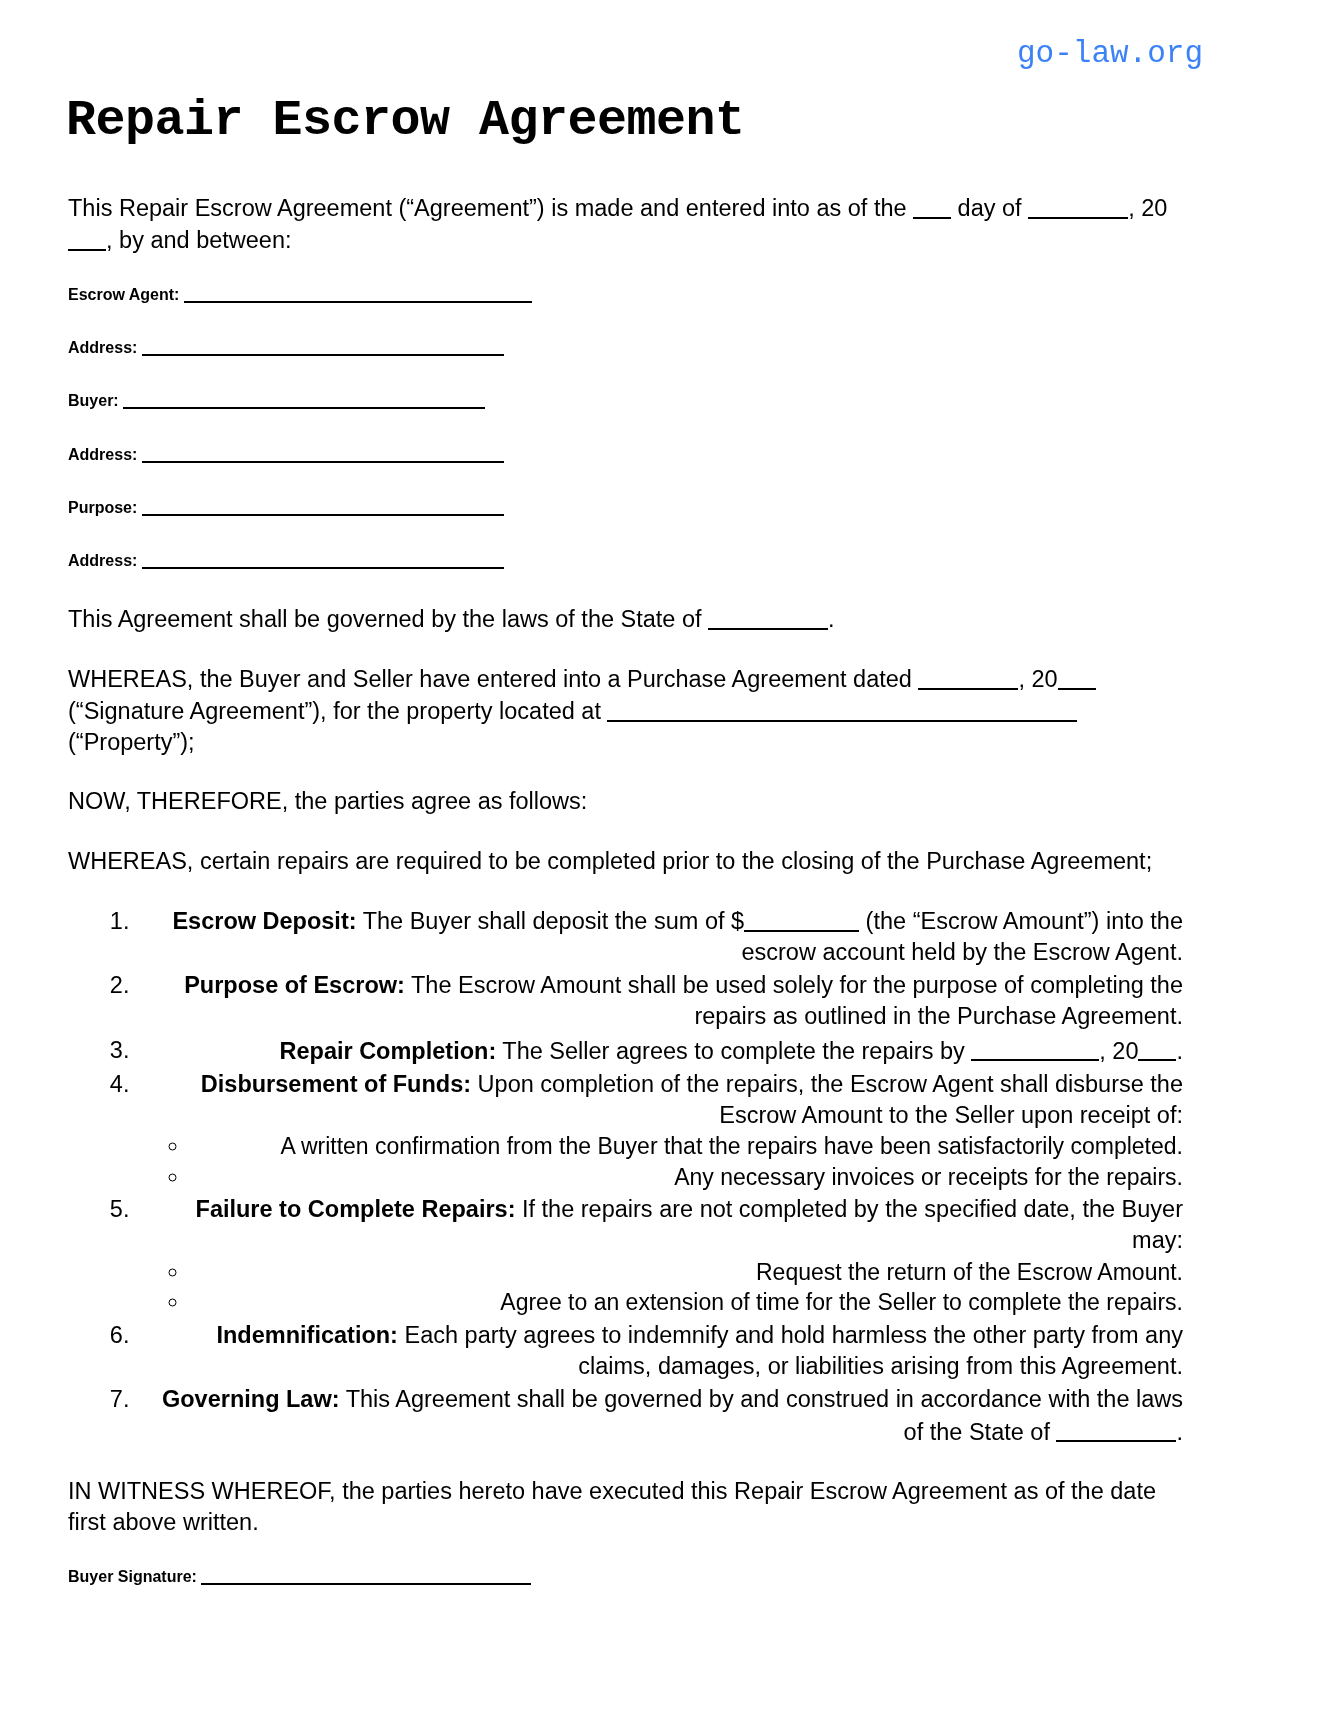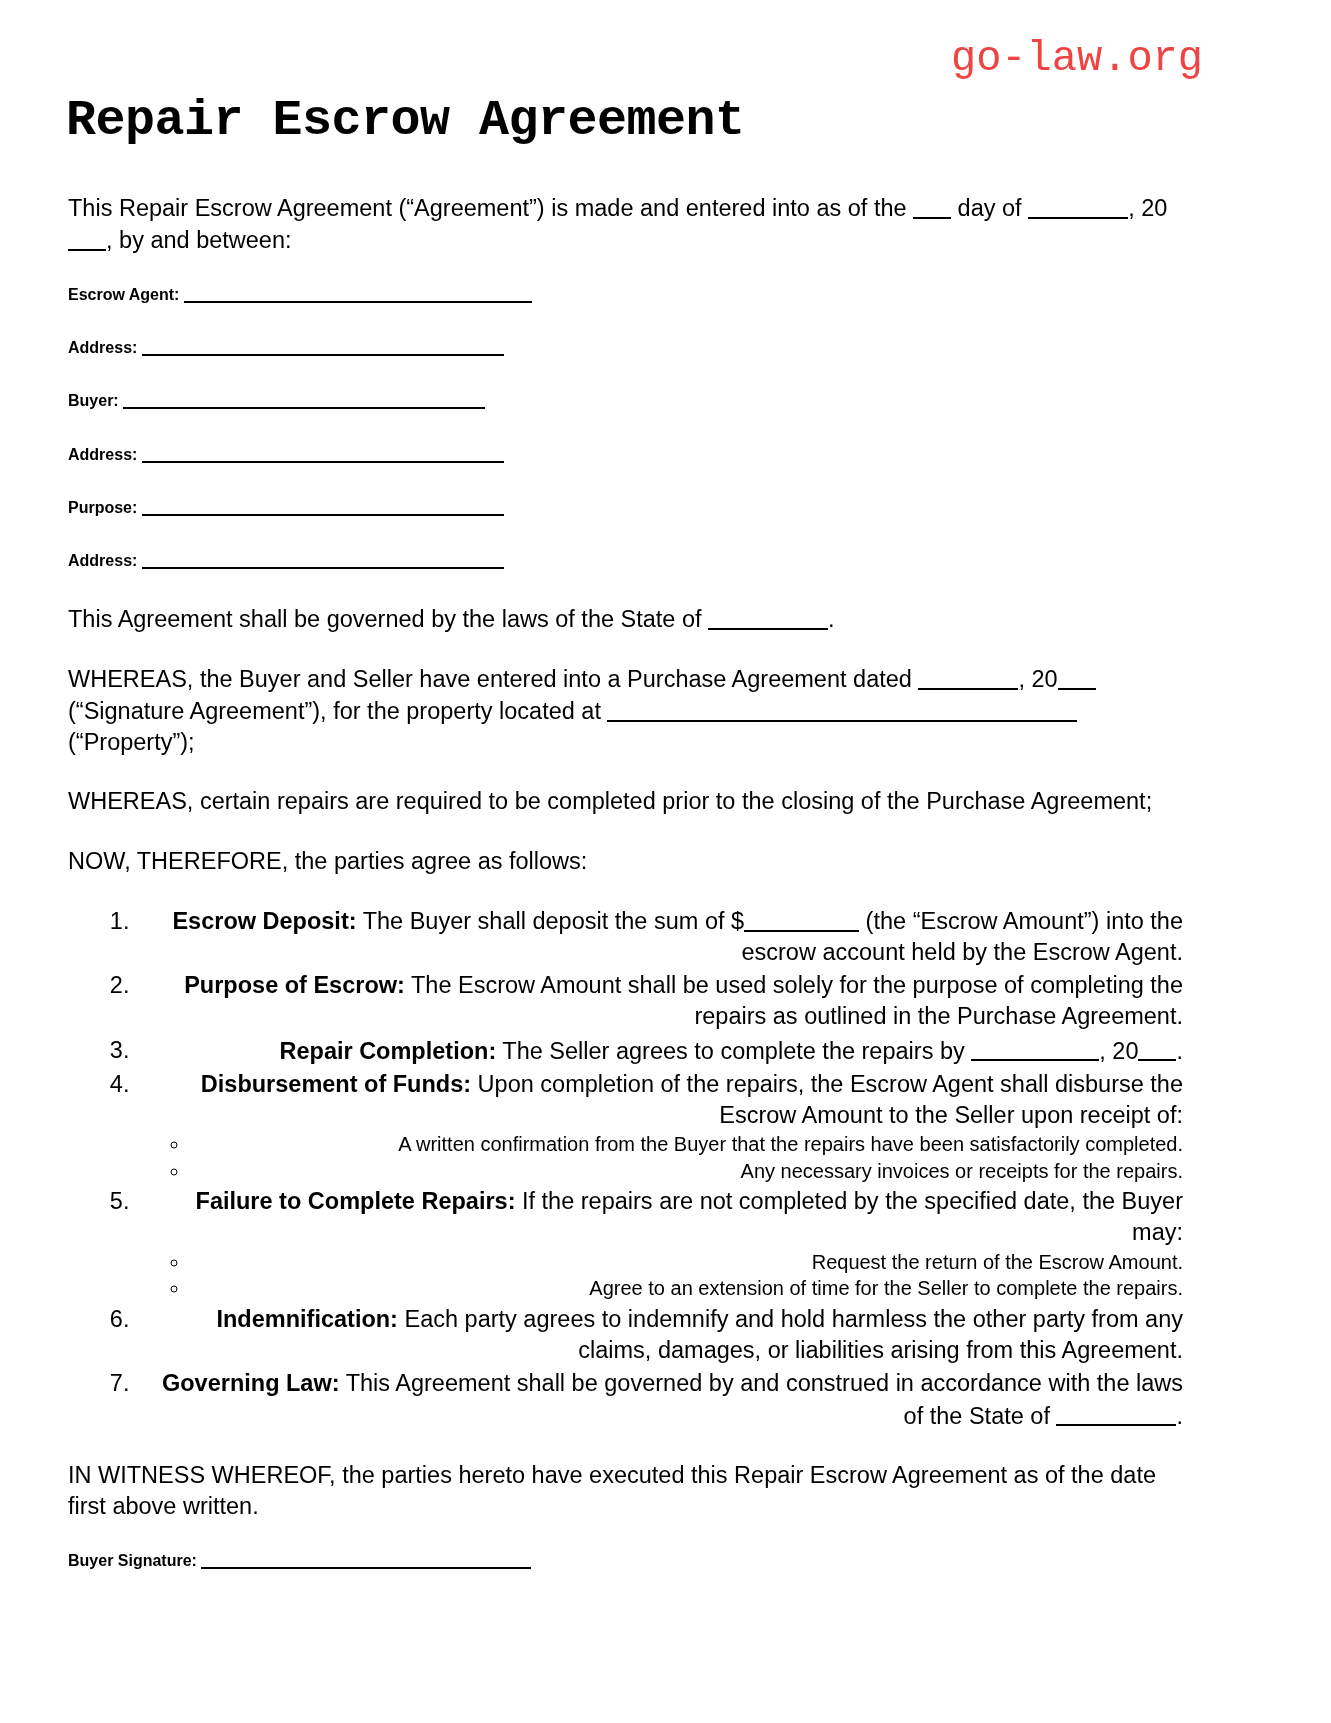--- a/index.html
+++ b/index.html
@@ -22,23 +22,23 @@
     padding: 38px 120px 0 66px;
     position: relative;
   }
   .brand-row {
     height: 52px;
     text-align: right;
     padding-right: 8px;
   }
   .brand {
     font-family: "Liberation Mono", "DejaVu Sans Mono", monospace;
-    font-size: 42px;
+    font-size: 31px;
     letter-spacing: 0px;
-    color: #ef4444;
+    color: #3b82f6;
     line-height: 1;
     display: inline-block;
   }
   h1.doc-title {
     font-family: Liberation Mono, monospace;
     font-weight: bold;
     font-size: 50px;
     line-height: 1.08;
     margin: 4px 0 0 0;
     padding: 0;
@@ -98,21 +98,21 @@
     padding-left: 8px;
     text-align: right;
   }
   ol.clauses > li::marker {
     font-size: 23.5px;
   }
   ul.subs {
     list-style-type: circle;
     margin: 0 0 0 0;
     padding-left: 46px;
-    font-size: 20px;
+    font-size: 23px;
     line-height: 1.33;
   }
   ul.subs > li {
     padding-left: 6px;
     margin: 0;
   }
   .b { font-weight: bold; }
   .closing { margin-top: 34px; }
   .sig-block { margin-top: 20px; }
 </style>
@@ -140,23 +140,23 @@
     <div class="field-line"><span class="field-label">Address:</span> <span class="blank bl-addr"></span></div>
 
     <div class="field-line"><span class="field-label">Purpose:</span> <span class="blank bl-seller"></span></div>
 
     <div class="field-line"><span class="field-label">Address:</span> <span class="blank bl-addr"></span></div>
 
     <p class="para"><span>This Agreement shall be governed by the laws of the State of </span><span class="blank bl-state"></span><span>.</span></p>
 
     <p class="para"><span>WHEREAS, the Buyer and Seller have entered into a Purchase Agreement dated </span><span class="blank bl-sm"></span><span>, 20</span><span class="blank bl-xs"></span><span> (“Signature Agreement”), for the property located at </span><span class="blank bl-prop"></span><span> (“Property”);</span></p>
 
+    <p class="para">NOW, THEREFORE, the parties agree as follows:</p>
+
     <p class="para">WHEREAS, certain repairs are required to be completed prior to the closing of the Purchase Agreement;</p>
-
-    <p class="para">NOW, THEREFORE, the parties agree as follows:</p>
 
     <ol class="clauses">
 
       <li><span class="b">Escrow Deposit:</span><span> The Buyer shall deposit the sum of $</span><span class="blank bl-money"></span><span> (the “Escrow Amount”) into the escrow account held by the Escrow Agent.</span></li>
 
       <li><span class="b">Purpose of Escrow:</span><span> The Escrow Amount shall be used solely for the purpose of completing the repairs as outlined in the Purchase Agreement.</span></li>
 
       <li><span class="b">Repair Completion:</span><span> The Seller agrees to complete the repairs by </span><span class="blank bl-date"></span><span>, 20</span><span class="blank bl-xs"></span><span>.</span></li>
 
       <li><span class="b">Disbursement of Funds:</span><span> Upon completion of the repairs, the Escrow Agent shall disburse the Escrow Amount to the Seller upon receipt of:</span>

